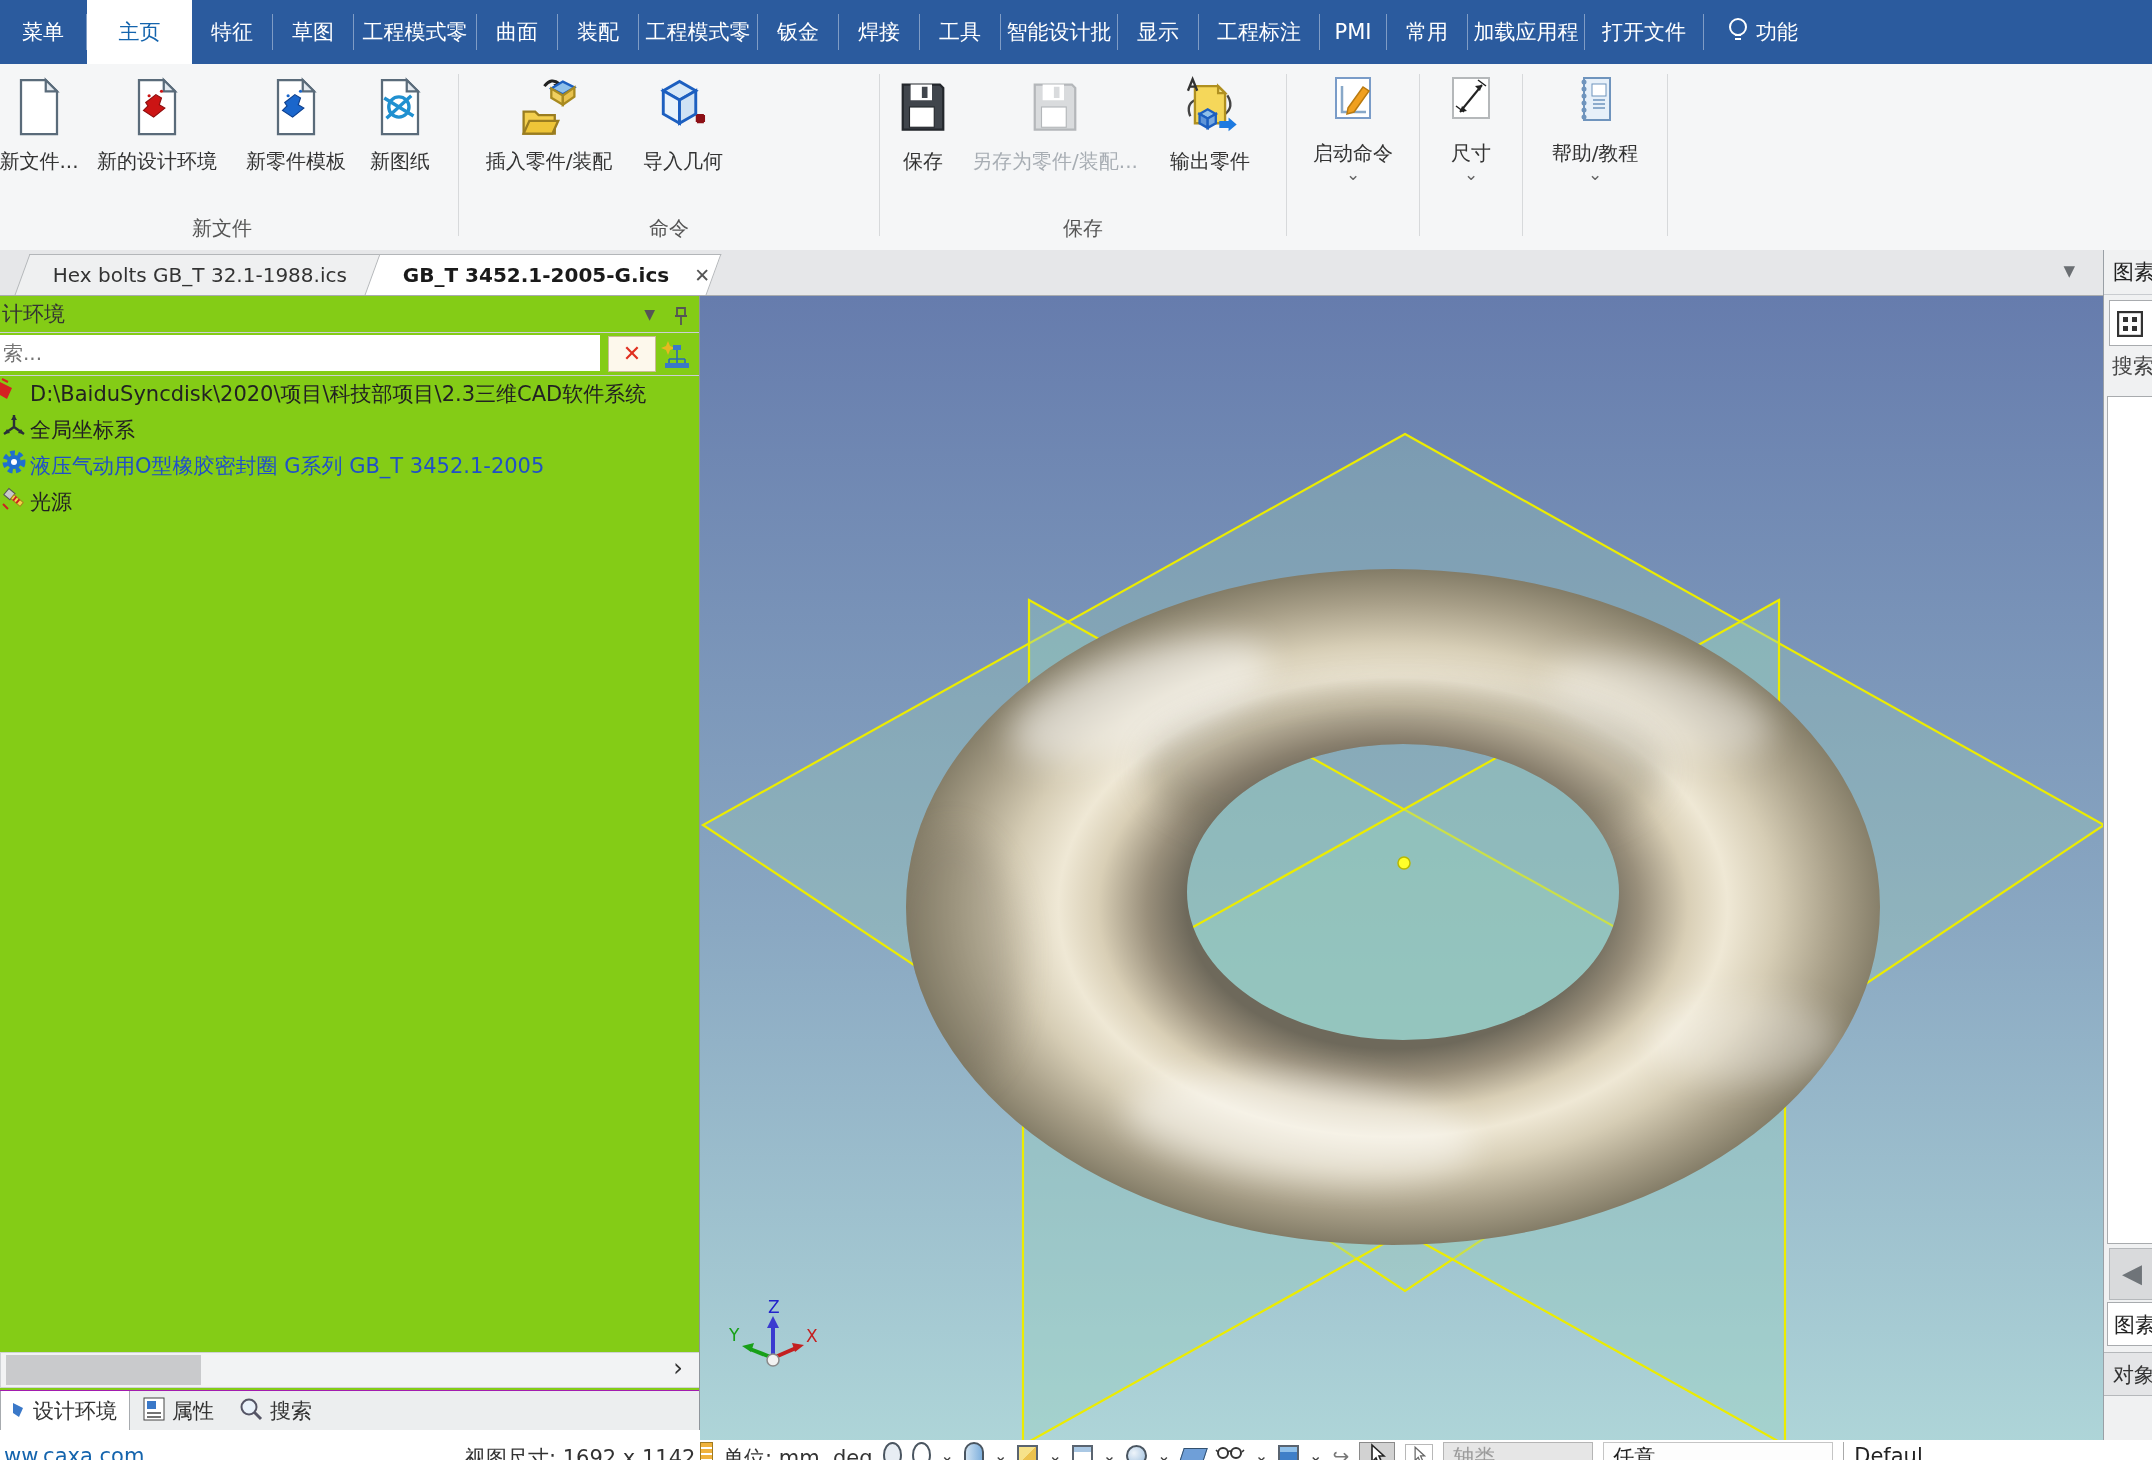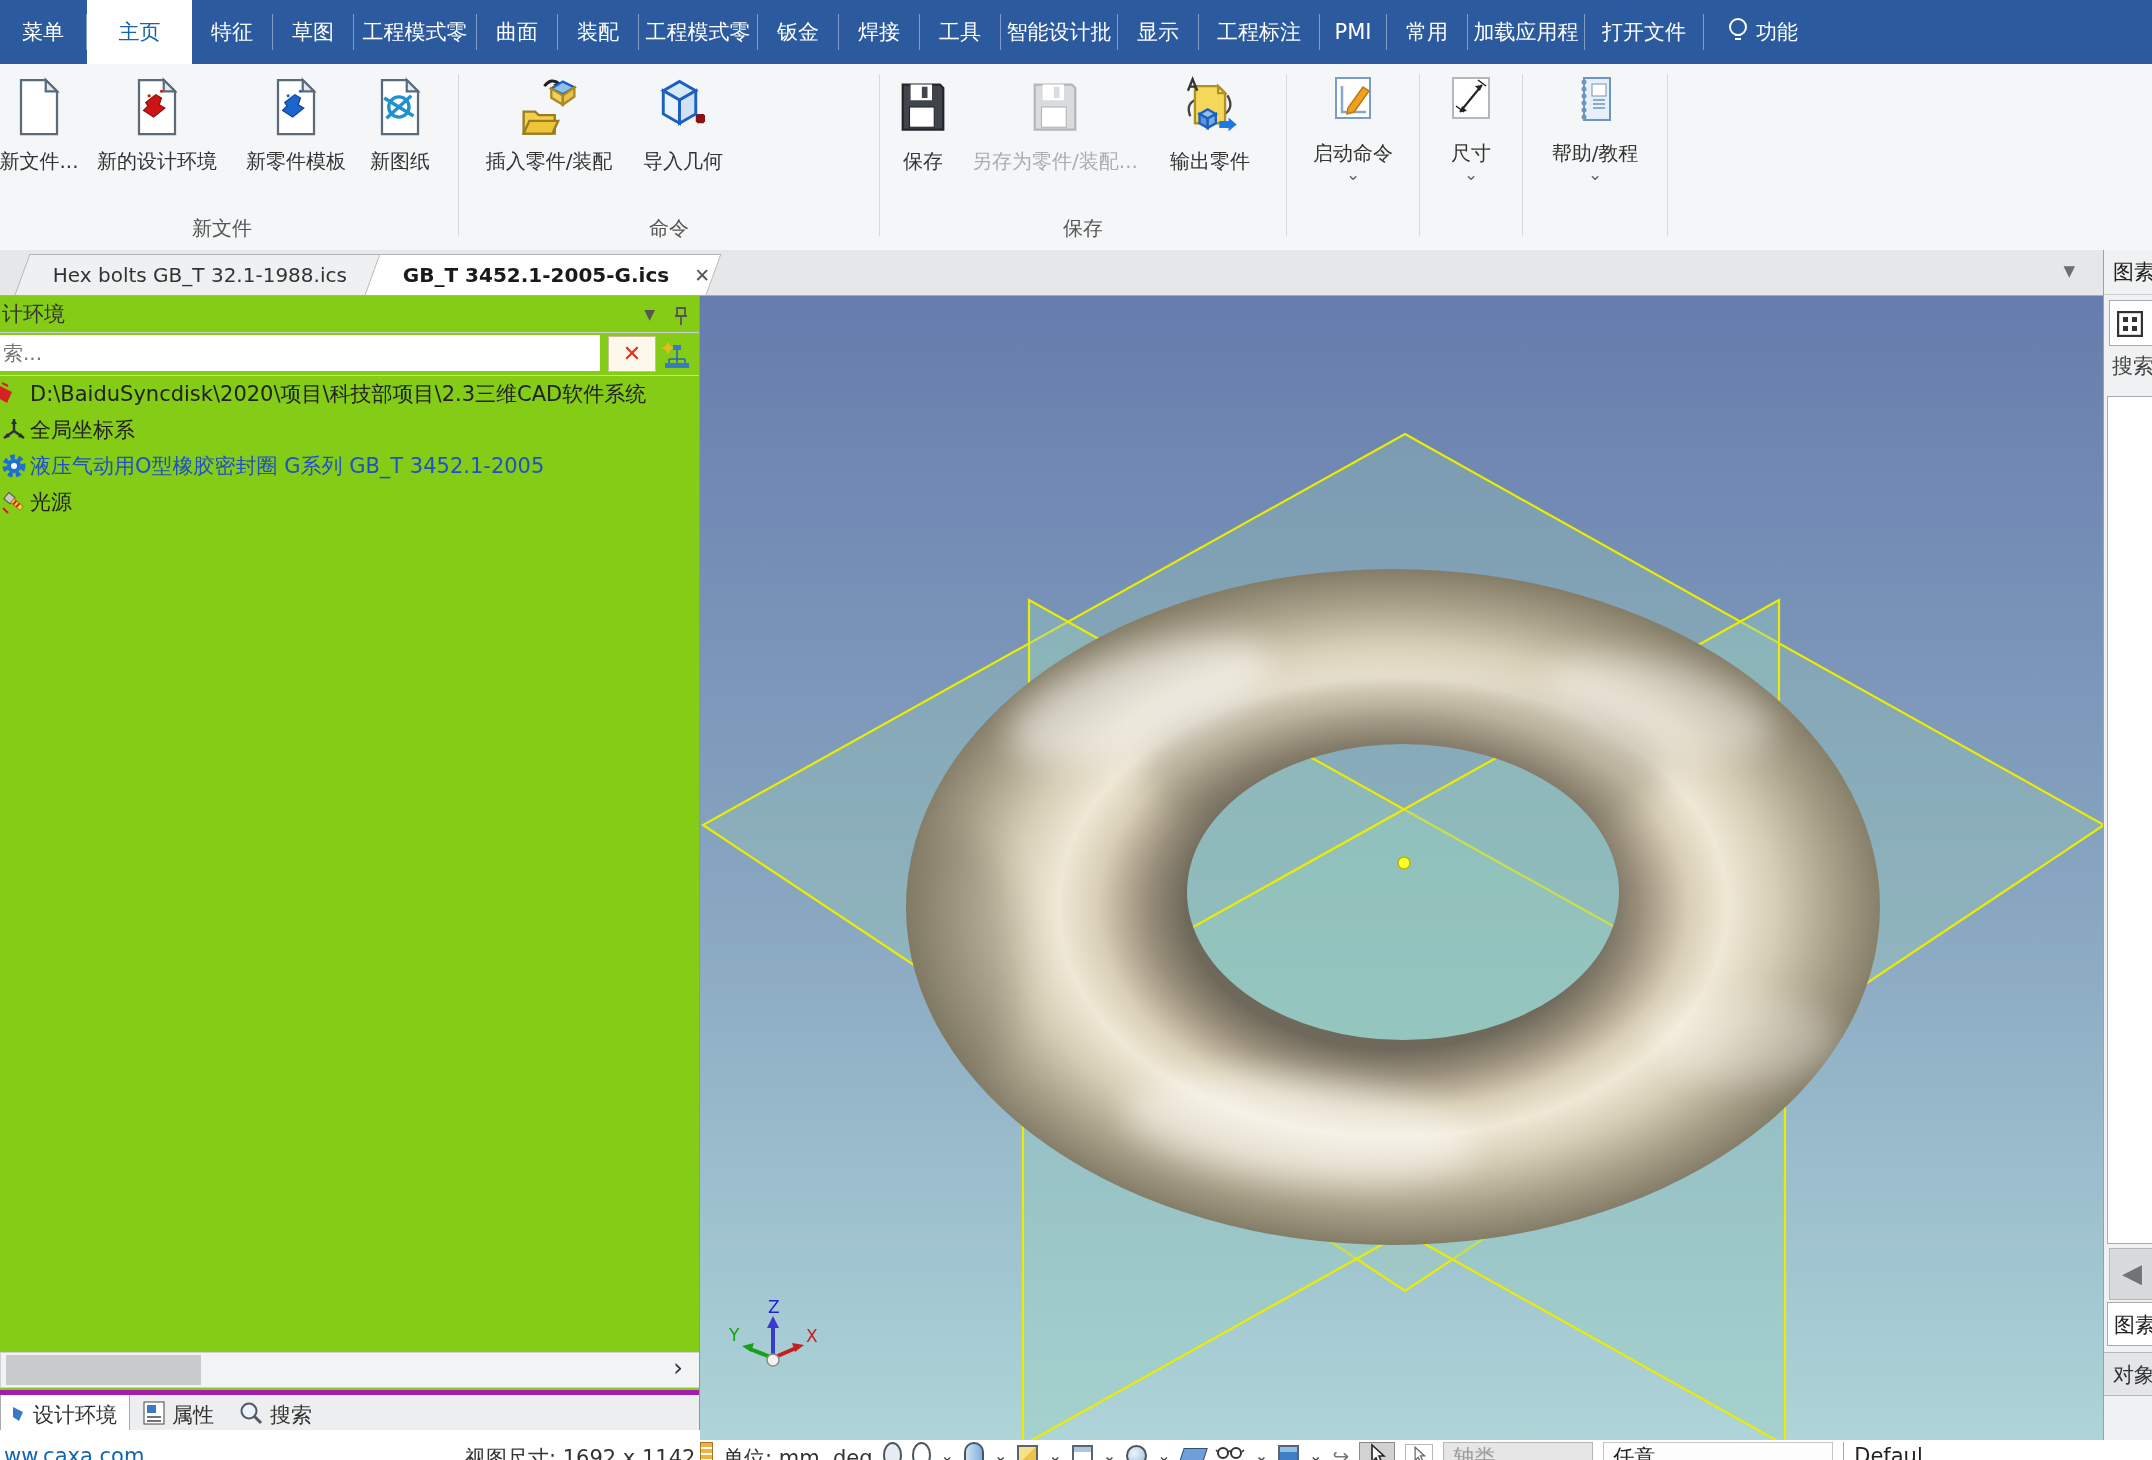--- a/index.html
+++ b/index.html
@@ -33,27 +33,27 @@
   .lpanel{position:absolute;left:0;top:296px;width:700px;height:1134px;background:#84cc16;border-right:1px solid #8f959b;box-sizing:border-box;overflow:hidden;}
   .lp-head{position:relative;height:36px;line-height:36px;font-size:21px;color:#333;padding-left:2px;}
   .lp-head .hd-dd{position:absolute;right:44px;top:0;font-size:14px;color:#555;}
   .lp-head .hd-pin{position:absolute;right:10px;top:7px;}
   .lp-search{position:relative;height:42px;border-top:1px solid #ccd0d4;border-bottom:1px solid #ccd0d4;}
   .lp-search input{position:absolute;left:0;top:2px;width:595px;height:34px;border:none;outline:none;font-size:20px;color:#888;padding-left:3px;font-family:inherit;}
   .sx-btn{position:absolute;left:608px;top:3px;width:46px;height:34px;background:#fdf8ec;border:1px solid #c9bd97;
           color:#e03020;font-size:22px;font-weight:bold;text-align:center;line-height:33px;}
   .sx-tree{position:absolute;left:660px;top:4px;}
   .tree{position:absolute;left:0;top:80px;width:700px;}
-  .trow{height:36px;line-height:36px;font-size:21px;white-space:nowrap;overflow:hidden;display:flex;align-items:center;cursor:default;}
+  .trow{height:36px;line-height:36px;font-size:21px;white-space:nowrap;overflow:hidden;display:flex;cursor:default;}
   .trow .ti{flex:0 0 30px;height:28px;position:relative;}
   .trow.link{color:#2050c8;}
   .lp-scroll{position:absolute;left:0;top:1056px;width:700px;height:36px;background:#f2f3f4;border:1px solid #cfd2d5;box-sizing:border-box;}
   .lp-thumb{position:absolute;left:5px;top:2px;width:195px;height:30px;background:#c9cacc;}
   .lp-arrow{position:absolute;right:6px;top:0;width:30px;height:32px;text-align:center;font-size:24px;color:#333;line-height:30px;}
-  .lp-tabs{position:absolute;left:0;top:1094px;width:700px;height:40px;background:#eceeef;border-top:5px solid #a21caf;display:flex;align-items:stretch;}
+  .lp-tabs{position:absolute;left:0;top:1094px;width:700px;height:40px;background:#eceeef;border-top:1px solid #a21caf;display:flex;align-items:stretch;}
   .lptab{display:flex;align-items:center;gap:6px;padding:0 12px;font-size:21px;color:#333;}
   .lptab.active{background:#fff;border:1px solid #a7abaf;border-top:none;}
   
   .viewport{position:absolute;left:700px;top:296px;width:1403px;height:1148px;}
   
   .rpanel{position:absolute;left:2103px;top:250px;width:49px;height:1210px;background:#f0f1f2;border-left:1px solid #9aa0a6;box-sizing:border-box;overflow:hidden;}
   .rp-title{height:44px;line-height:44px;font-size:21px;color:#222;padding-left:9px;white-space:nowrap;border-bottom:1px solid #c9ccd0;}
   .rp-btn{position:absolute;left:5px;top:50px;width:42px;height:44px;background:#fff;border:1px solid #a8abae;}
   .rp-grid{position:absolute;left:7px;top:10px;}
   .rp-search{position:absolute;left:8px;top:102px;font-size:21px;color:#444;white-space:nowrap;}

